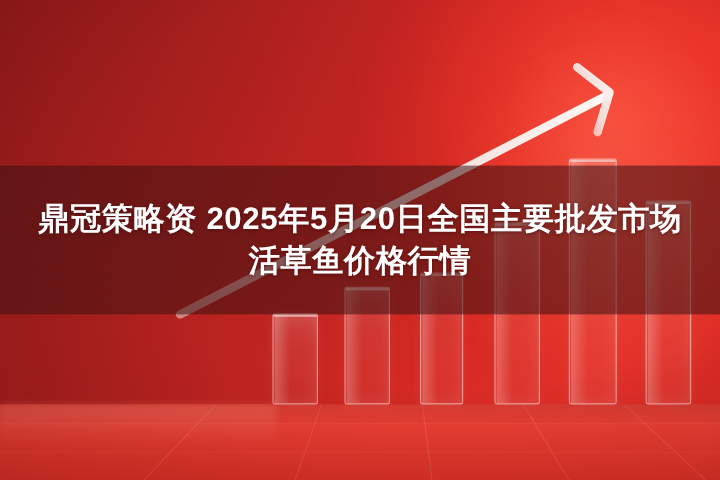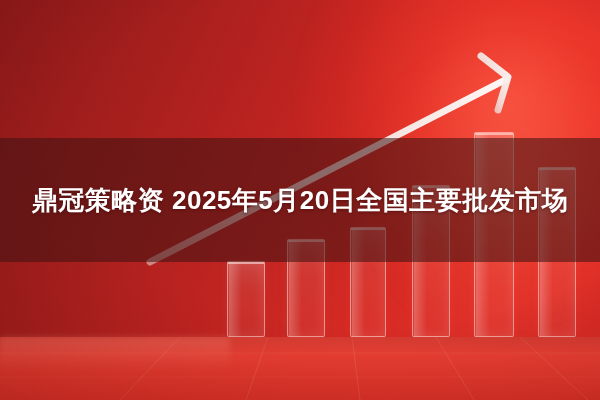--- a/index.html
+++ b/index.html
@@ -227,15 +227,16 @@
       <span class="rim"></span>
       <span class="gloss"></span>
     </div>
   </div>
 
   <div class="bg-vignette"></div>
 
   <div class="band"></div>
   <div class="title-wrap">
     <div class="title-line">鼎冠策略资 2025年5月20日全国主要批发市场</div>
+    <div class="title-line">活草鱼价格行情</div>
   </div>
 
 </div>
 
 </body></html>

